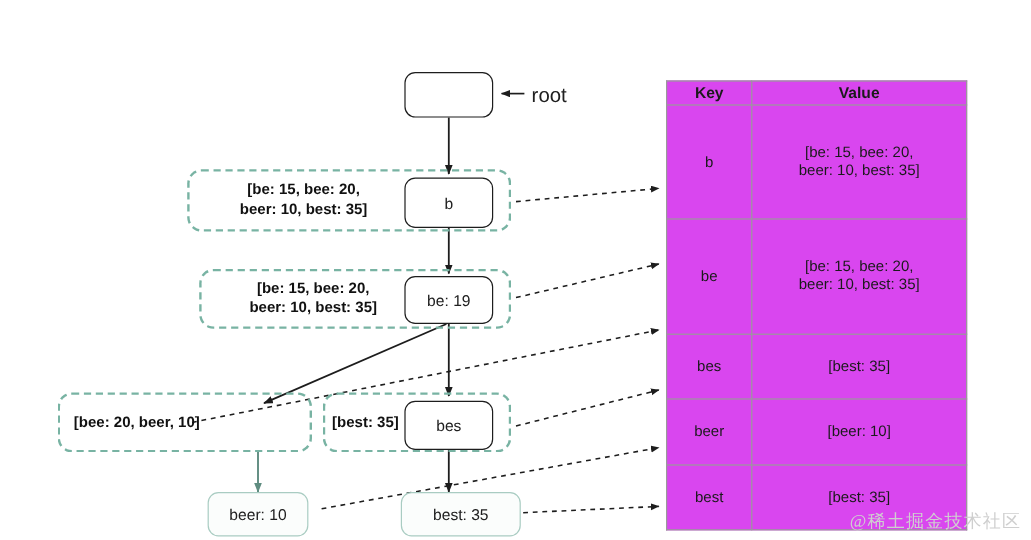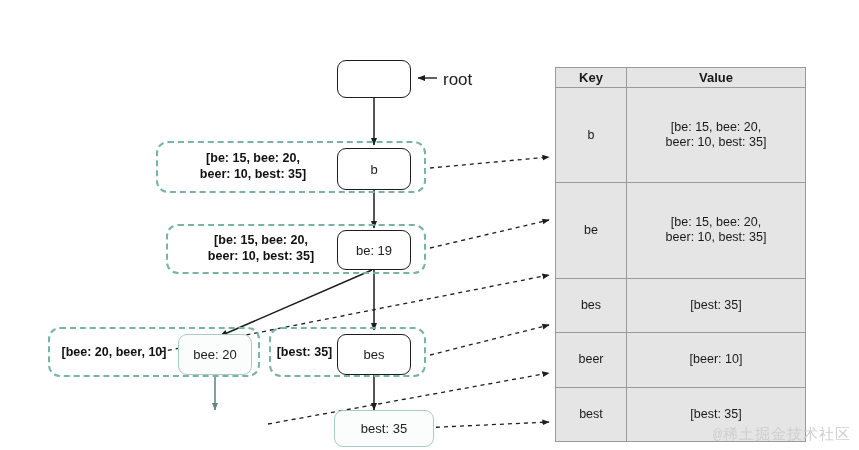--- a/index.html
+++ b/index.html
@@ -71,21 +71,21 @@
   }
   
   .kvtable {
     position: absolute;
     left: 555px;
     top: 67px;
     width: 232px;
     height: 375px;
     border: 1.6px solid #5e5e5e;
     border-collapse: collapse;
-    background: #e5e5e5;
+    background: #d946ef;
     z-index: 3;
     table-layout: fixed;
   }
   .kvtable td, .kvtable th {
     border: 1px solid #9a9a9a;
     text-align: center;
     vertical-align: middle;
     font-weight: normal;
     font-size: 12.5px;
     color: #1a1a1a;
@@ -100,21 +100,21 @@
   .col-key { width: 62px; }
   .col-val { width: 170px; }
   .watermark {
     position: absolute;
     right: 8px;
     bottom: 6px;
     font-size: 15px;
     color: #cfcfcf;
     letter-spacing: 1px;
     z-index: 5;
-    font-family: Liberation Mono, monospace;
+    font-family: Liberation Serif, serif;
   }
 </style>
 </head>
 <body>
 
 <div id="canvas">
 
   <svg id="edges" viewBox="0 0 859 450" xmlns="http://www.w3.org/2000/svg">
     <defs>
       <marker id="ah" markerWidth="9" markerHeight="9" refX="7.4" refY="3.2" orient="auto" markerUnits="userSpaceOnUse">
@@ -169,28 +169,28 @@
   </div>
 
   <div class="node dark" style="left:337px; top:148px; width:74px; height:42px;">
     <span>b</span>
   </div>
 
   <div class="node dark" style="left:337px; top:230px; width:74px; height:40px;">
     <span>be: 19</span>
   </div>
 
-  <div class="node teal" style="left:178px; top:334px; width:74px; height:41px;">
-    <span>bee: 20</span>
-  </div>
 
   <div class="node dark" style="left:337px; top:334px; width:74px; height:41px;">
     <span>bes</span>
   </div>
 
+  <div class="node teal" style="left:173px; top:410px; width:84px; height:37px;">
+    <span>beer: 10</span>
+  </div>
 
   <div class="node teal" style="left:334px; top:410px; width:100px; height:37px;">
     <span>best: 35</span>
   </div>
 
   <div class="rootlabel" style="left:443px; top:70px;">root</div>
 
   <table class="kvtable">
     <thead>
       <tr>

